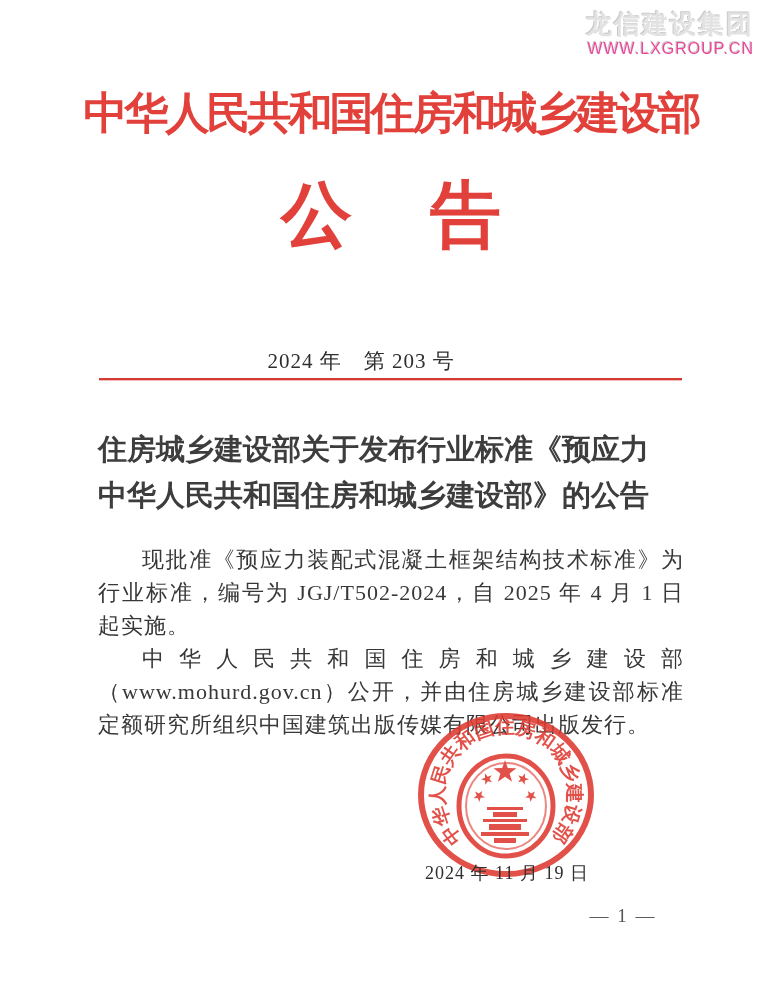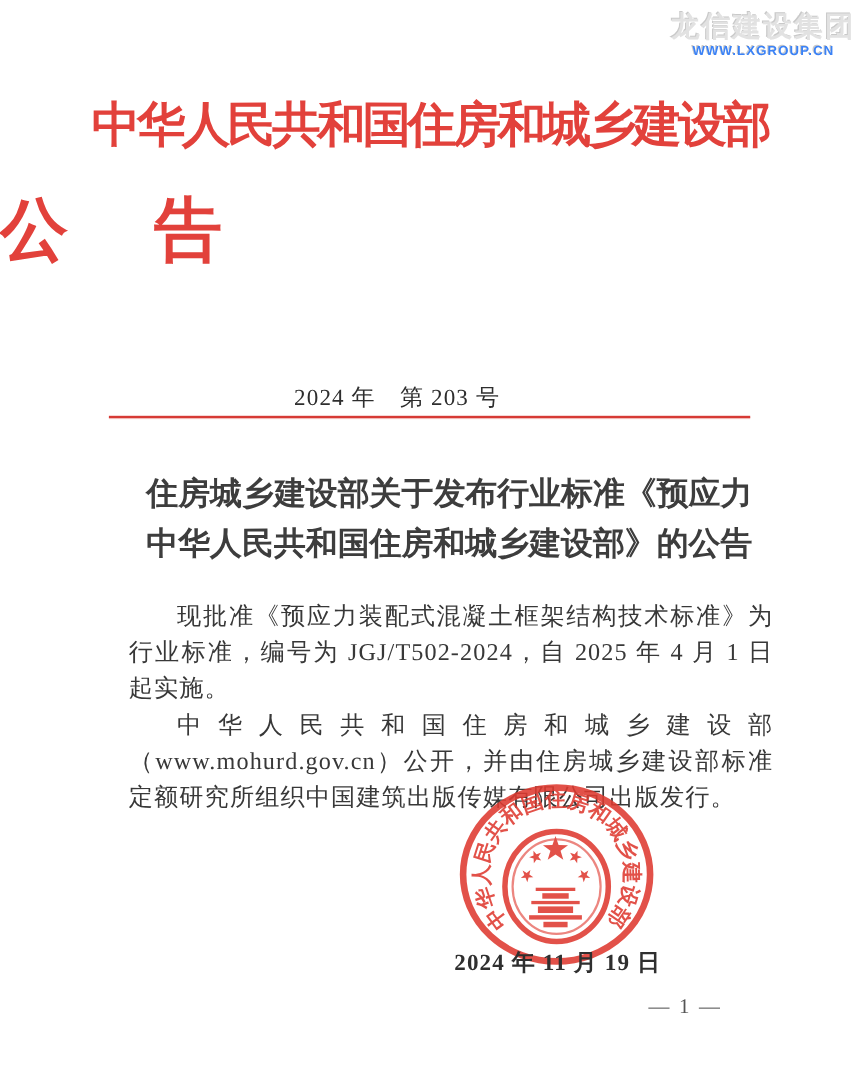--- a/index.html
+++ b/index.html
@@ -5,98 +5,97 @@
   html,body{margin:0;padding:0;background:#ffffff;}
   .page{
     position:relative;
     width:782px;height:991px;
     background:#ffffff;
     overflow:hidden;
     font-family:"Liberation Serif","DejaVu Serif",serif;
   }
   
   .watermark{
-    position:absolute;top:10px;right:4px;
-    text-align:center;
+    position:absolute;top:10px;right:28px;
+    text-align:right;
     font-family:"Liberation Sans","DejaVu Sans",sans-serif;
     line-height:1.15;
     user-select:none;
   }
   .wm-company{
     font-size:26px;font-weight:bold;letter-spacing:2px;
     color:#e2e2e2;
     text-shadow:1px 1px 0 #ffffff,-1px -1px 0 #c9c9c9;
   }
   .wm-site{
-    font-size:12px;font-weight:bold;letter-spacing:1px;
-    color:#3b82f6;
+    font-size:16px;font-weight:normal;letter-spacing:1px;
+    color:#ec4899;
     text-shadow:1px 1px 0 #ffffff,-1px -1px 0 #c9c9c9;
   }
   
   .ministry{
     position:absolute;top:84px;left:0;width:100%;
     text-align:center;
     font-size:44px;font-weight:bold;letter-spacing:-3px;
     color:#e2413b;
     white-space:nowrap;
   }
   .gonggao{
     position:absolute;top:178px;left:0;width:100%;
-    text-align:left;
-    font-size:62px;font-weight:bold;
+    text-align:center;
+    font-size:71px;font-weight:bold;
     color:#e2413b;
     line-height:1.05;
   }
   .gonggao .gap{display:inline-block;width:78px;}
   .doc-number{
     position:absolute;top:347px;left:0;width:100%;
     text-align:center;
     font-size:21px;letter-spacing:1px;
     color:#2e2e2e;
     transform:translateX(-30px);
   }
   .red-line{
     position:absolute;top:378px;left:99px;width:583px;height:2px;
     background:#d63a35;
     box-shadow:0 1px 0 rgba(233,128,122,0.55);
   }
   
   .notice-title{
     position:absolute;top:426px;left:98px;width:586px;
     margin:0;
-    text-align:right;
+    text-align:left;
     font-size:29px;font-weight:bold;
     line-height:46px;
     color:#3d3d3d;
   }
   
   .body-text{
     position:absolute;top:543px;left:98px;width:586px;
     font-size:22px;
     line-height:33px;
     letter-spacing:1px;
     color:#383838;
     text-align:justify;
-    margin-left:19px;
   }
   .body-text p{margin:0;text-indent:2em;}
   
   .seal{
     position:absolute;left:406px;top:705px;width:200px;height:180px;
     z-index:1;opacity:0.88;
   }
   .sig-agency{
     position:absolute;top:829px;left:357px;width:300px;
     text-align:center;z-index:2;
     font-size:21px;letter-spacing:1px;color:#2f2f2f;
   }
   .sig-date{
     position:absolute;top:861px;left:357px;width:300px;
     text-align:center;z-index:2;
-    font-size:21px;letter-spacing:1px;color:#2f2f2f;font-weight:bold;
+    font-size:18px;letter-spacing:1px;color:#2f2f2f;
   }
   
   .page-number{
     position:absolute;top:905px;left:558px;width:130px;
     text-align:center;
     font-size:19px;letter-spacing:2px;color:#555555;
   }
 </style>
 </head>
 <body>

